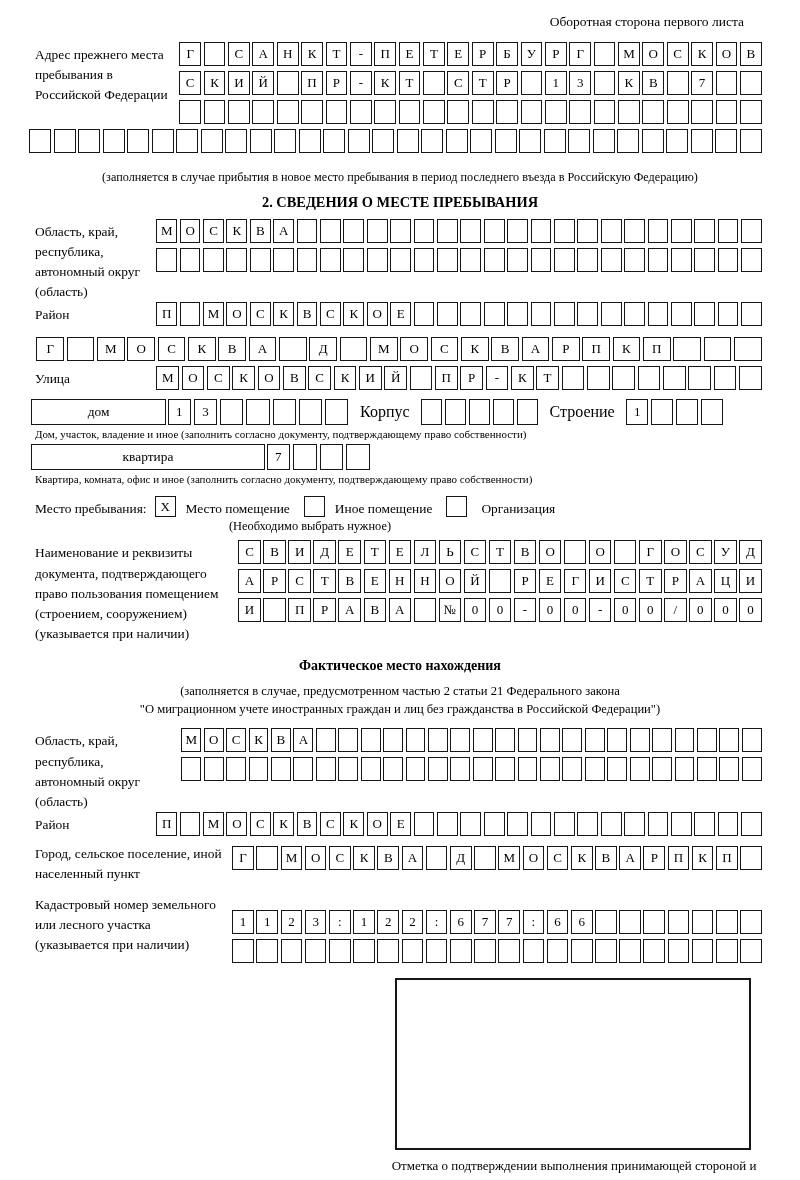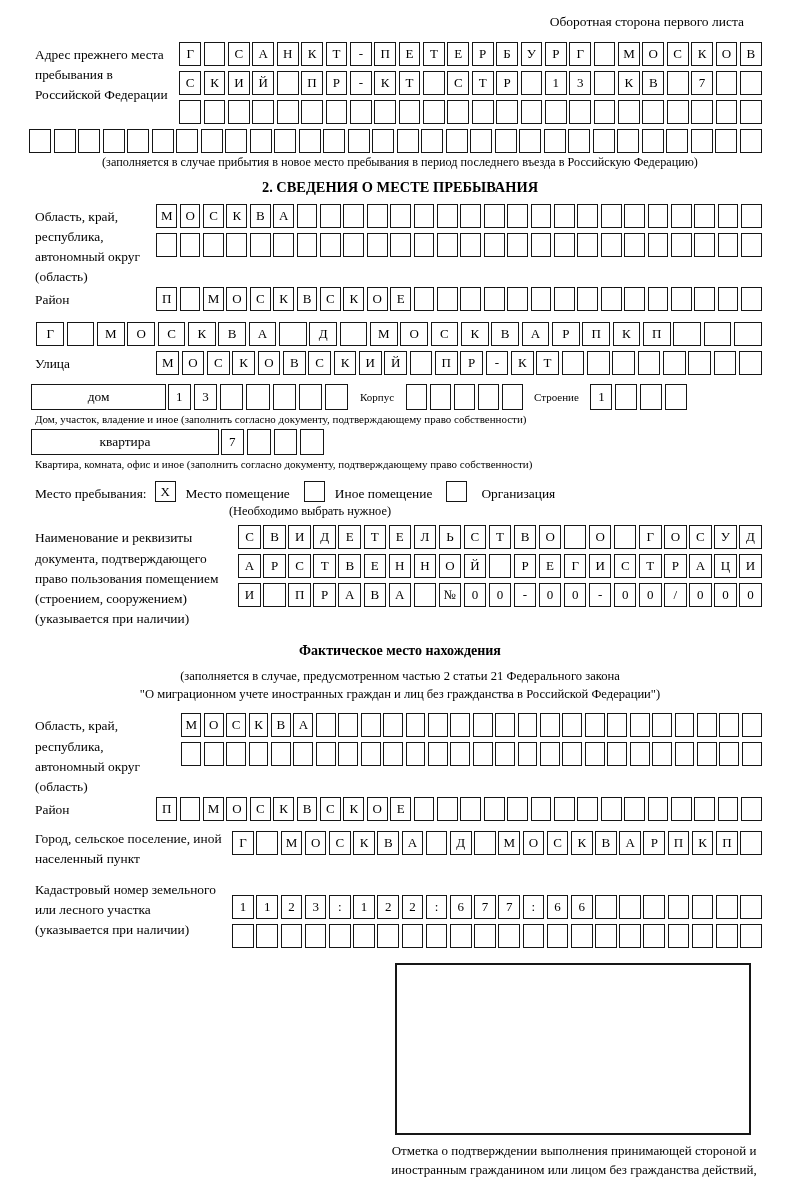--- a/index.html
+++ b/index.html
@@ -43,21 +43,21 @@
     border: 1.6px solid #161616;
     margin: 0 1.3px;
     display: flex;
     align-items: center;
     justify-content: center;
     font-size: 13px;
     background: #fff;
     overflow: hidden;
   }
   .fullrow { margin: 0 37px 0 28px; }
-  .fine { font-size: 12.2px; text-align: center; margin-top: 2px; }
+  .fine { font-size: 12.2px; text-align: center; margin-top: 17px; }
   .fine-left { font-size: 11px; margin: 1px 20px 3px 35px; }
   .h2 {
     text-align: center;
     font-weight: bold;
     font-size: 14.4px;
     margin: 9px 0 8px 0;
   }
   .h3 {
     text-align: center;
     font-weight: bold;
@@ -75,31 +75,31 @@
   }
   .widebox {
     border: 1.6px solid #161616;
     display: flex;
     align-items: center;
     justify-content: center;
     font-size: 13.4px;
     flex: none;
   }
   .wb-dom { width: 135px; }
-  .wb-kv { width: 188px; }
+  .wb-kv { width: 234px; }
   .grp { display: flex; flex: none; }
   .grp .cell { margin: 0 1.5px; }
   .g-house { width: 184px; }
   .g-korpus { width: 120px; }
   .g-stroenie { width: 100px; }
   .g-apt { width: 106px; }
   .inline-lbl {
     display: flex;
     align-items: center;
-    font-size: 11px;
+    font-size: 16px;
     padding: 0 10px;
     flex: none;
   }
   .apt-row {
     display: flex;
     align-items: stretch;
     height: 26px;
     margin: 4px 0 3px 31px;
   }
   

